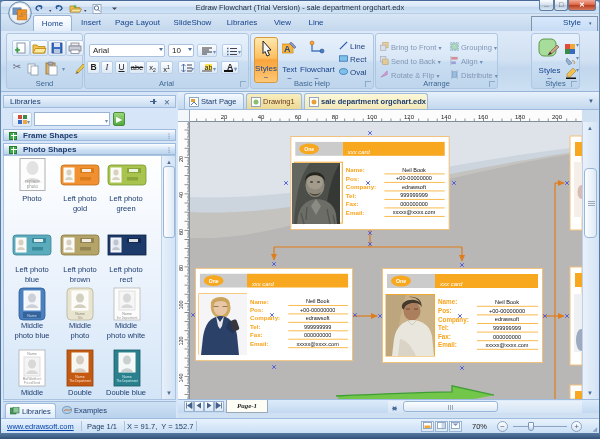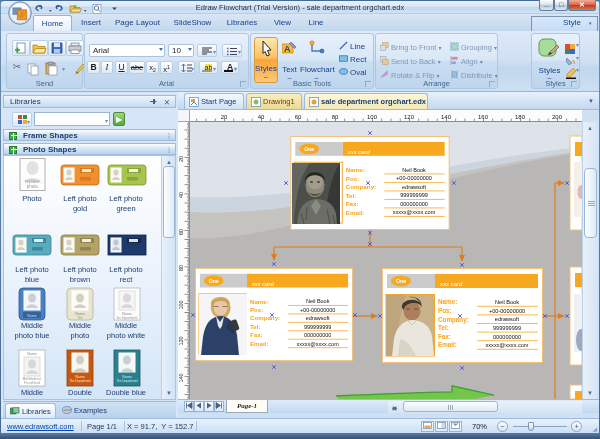--- a/index.html
+++ b/index.html
@@ -233,21 +233,21 @@
     </div>
     <div class="arrrow" style="left:88px;top:7px;"><svg class="arrico" viewBox="0 0 10 10">
             <path d="M1 9 L9 1" stroke="#2a5aa8" stroke-width="1.4"></path>
           </svg>Line</div>
     <div class="arrrow" style="left:88px;top:20px;"><svg class="arrico" viewBox="0 0 10 10">
             <rect x="0.5" y="2" width="9" height="6" fill="#7ec0e8" stroke="#2a6aa8" stroke-width="0.8"></rect>
           </svg>Rect</div>
     <div class="arrrow" style="left:88px;top:33px;"><svg class="arrico" viewBox="0 0 10 10">
             <ellipse cx="5" cy="5" rx="4.5" ry="3.2" fill="#7ec0e8" stroke="#2a6aa8" stroke-width="0.8"></ellipse>
           </svg>Oval</div>
-    <div class="rglabel">Basic Tools</div>
+    <div class="rglabel">Basic Help</div>
         <div class="launch"></div>
   </div>
 
   <div class="rgroup" style="left:374px;width:123px;">
     <div class="arrrow gr" style="left:4px;top:8px;"><svg class="arrico" viewBox="0 0 10 10">
             <rect x="3" y="0.5" width="6" height="6" fill="#f0c060" stroke="#a8823a" stroke-width="0.7"></rect>
             <rect x="0.5" y="3.5" width="6" height="6" fill="#d8d8e0" stroke="#888" stroke-width="0.7"></rect>
           </svg>Bring to Front <span class="dna">▾</span></div>
     <div class="arrrow gr" style="left:4px;top:22px;"><svg class="arrico" viewBox="0 0 10 10">
             <rect x="0.5" y="0.5" width="6" height="6" fill="#d8d8e0" stroke="#888" stroke-width="0.7"></rect>

